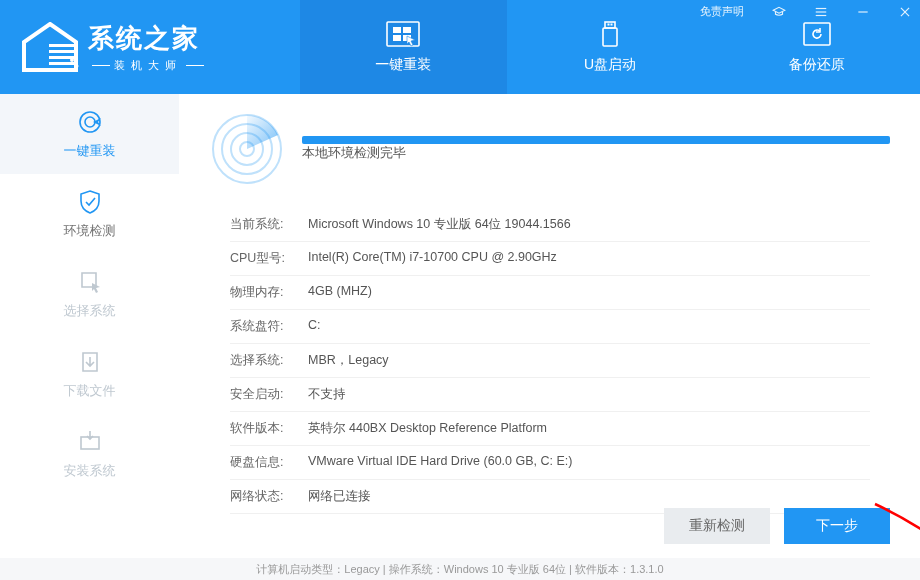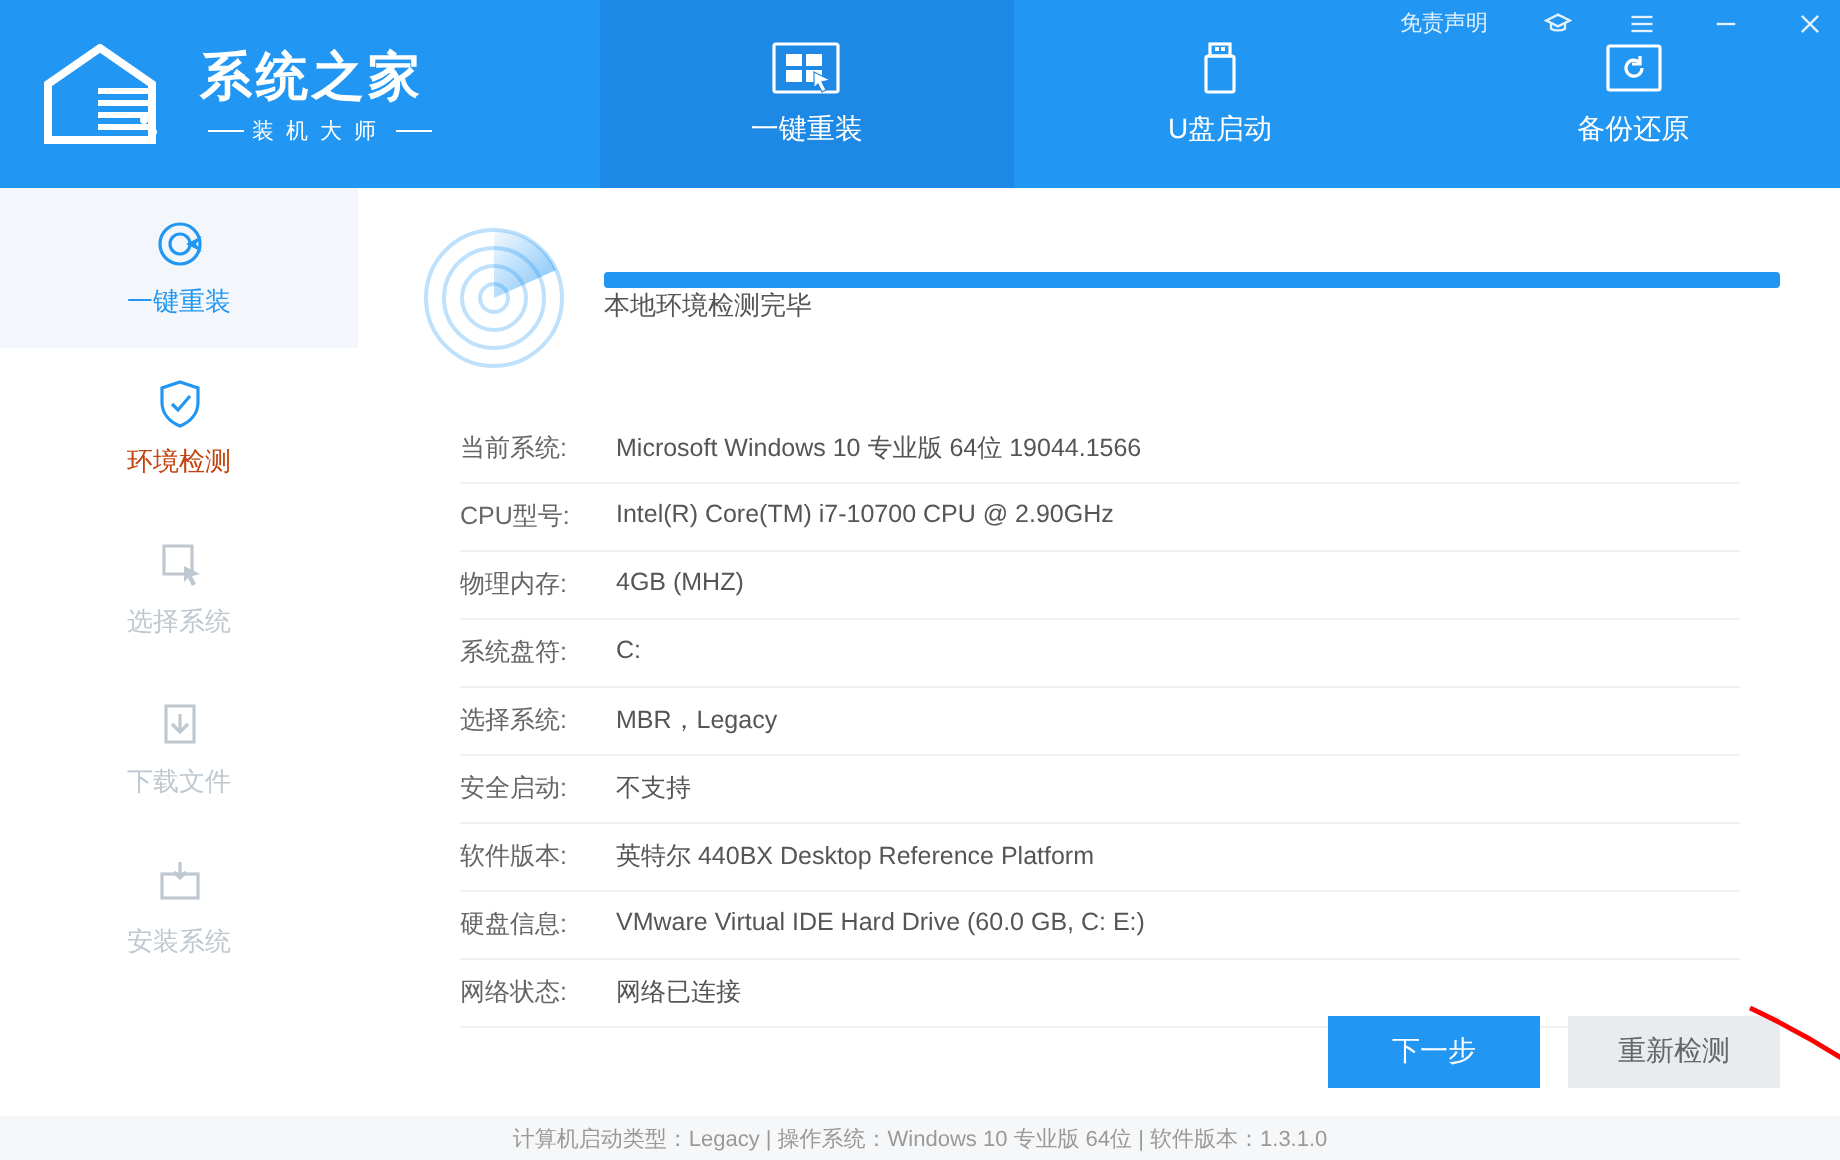--- a/index.html
+++ b/index.html
@@ -1,40 +1,40 @@
 <!DOCTYPE html>
 <html><head>
 <meta charset="utf-8">
 <style>
 * { margin: 0; padding: 0; box-sizing: border-box; font-family: "Microsoft YaHei", Arial, sans-serif; }
 html, body { width: 920px; height: 580px; overflow: hidden; }
 .app { width: 920px; height: 580px; display: flex; flex-direction: column; background: #fff; }
 
 
 .header { height: 94px; background: #2196f3; display: flex; align-items: stretch; color: #fff; position: relative; }
-.logo-block { width: 300px; display: flex; align-items: center; padding-left: 20px; gap: 20px; }
+.logo-block { width: 300px; display: flex; align-items: center; padding-left: 20px; gap: 8px; }
 .logo-icon { width: 60px; height: 50px; }
 .logo-text { display: flex; flex-direction: column; }
 .logo-title { font-size: 26px; font-weight: bold; letter-spacing: 2px; }
 .logo-sub { font-size: 11px; letter-spacing: 6px; margin-top: 2px; display: flex; align-items: center; }
 .logo-sub::before, .logo-sub::after { content: ""; flex: 0 0 18px; height: 1px; background: #fff; margin: 0 4px; }
 
 .nav { flex: 1; display: flex; }
 .nav-item { flex: 1; display: flex; flex-direction: column; align-items: center; justify-content: center; gap: 6px; cursor: pointer; font-size: 14px; }
 .nav-item.active { background: #1e88e5; }
 .nav-icon { width: 36px; height: 30px; display: flex; align-items: center; justify-content: center; }
 
 .topbar { position: absolute; top: 4px; right: 8px; display: flex; align-items: center; gap: 28px; font-size: 11px; color: #e3f2fd; }
 .topbar .tbtn { cursor: pointer; display: inline-flex; align-items: center; justify-content: center; width: 14px; height: 14px; }
 
 
 .body { flex: 1; display: flex; min-height: 0; }
 .sidebar { width: 180px; background: #fff; display: flex; flex-direction: column; border-right: 1px solid #fff; }
 .side-item { height: 80px; display: flex; flex-direction: column; align-items: center; justify-content: center; gap: 6px; color: #bfc8d0; font-size: 13px; }
-.side-item.step-active { color: #c2410c; }
+.side-item.step-active { color: #737373; }
 .side-item.tab-active { background: #f3f6fa; color: #2196f3; }
 .side-icon { width: 28px; height: 28px; display: flex; align-items: center; justify-content: center; }
 
 .main { flex: 1; padding: 18px 30px 10px 30px; display: flex; flex-direction: column; position: relative; }
 .progress-row { display: flex; align-items: center; gap: 18px; }
 .radar-icon { width: 74px; height: 74px; flex: 0 0 74px; }
 .progress-wrap { flex: 1; display: flex; flex-direction: column; }
 .progress-bar { height: 8px; background: #cfe8fc; border-radius: 2px; position: relative; overflow: hidden; }
 .progress-fill { position: absolute; left: 0; top: 0; height: 100%; width: 100%; background: #2196f3; }
 .progress-label { font-size: 13px; color: #555; }
@@ -254,22 +254,22 @@
             <div class="info-label">硬盘信息:</div>
             <div class="info-value">VMware Virtual IDE Hard Drive  (60.0 GB, C: E:)</div>
           </div>
         <div class="info-row">
             <div class="info-label">网络状态:</div>
             <div class="info-value">网络已连接</div>
           </div>
       </div>
 
       <div class="btn-row">
+        <button class="btn btn-secondary">重新检测</button>
         <button class="btn btn-primary">下一步</button>
-        <button class="btn btn-secondary">重新检测</button>
       </div>
 
       <svg class="arrow" viewBox="0 0 180 130">
         <defs>
           <marker id="ah" markerWidth="12" markerHeight="12" refX="9" refY="5" orient="auto">
             <path d="M0 0 L10 5 L0 10 Z" fill="#ff0000"></path>
           </marker>
         </defs>
         <path d="M5 5 Q80 40 140 105" stroke="#ff0000" stroke-width="2.5" fill="none" marker-end="url(#ah)"></path>
       </svg>

